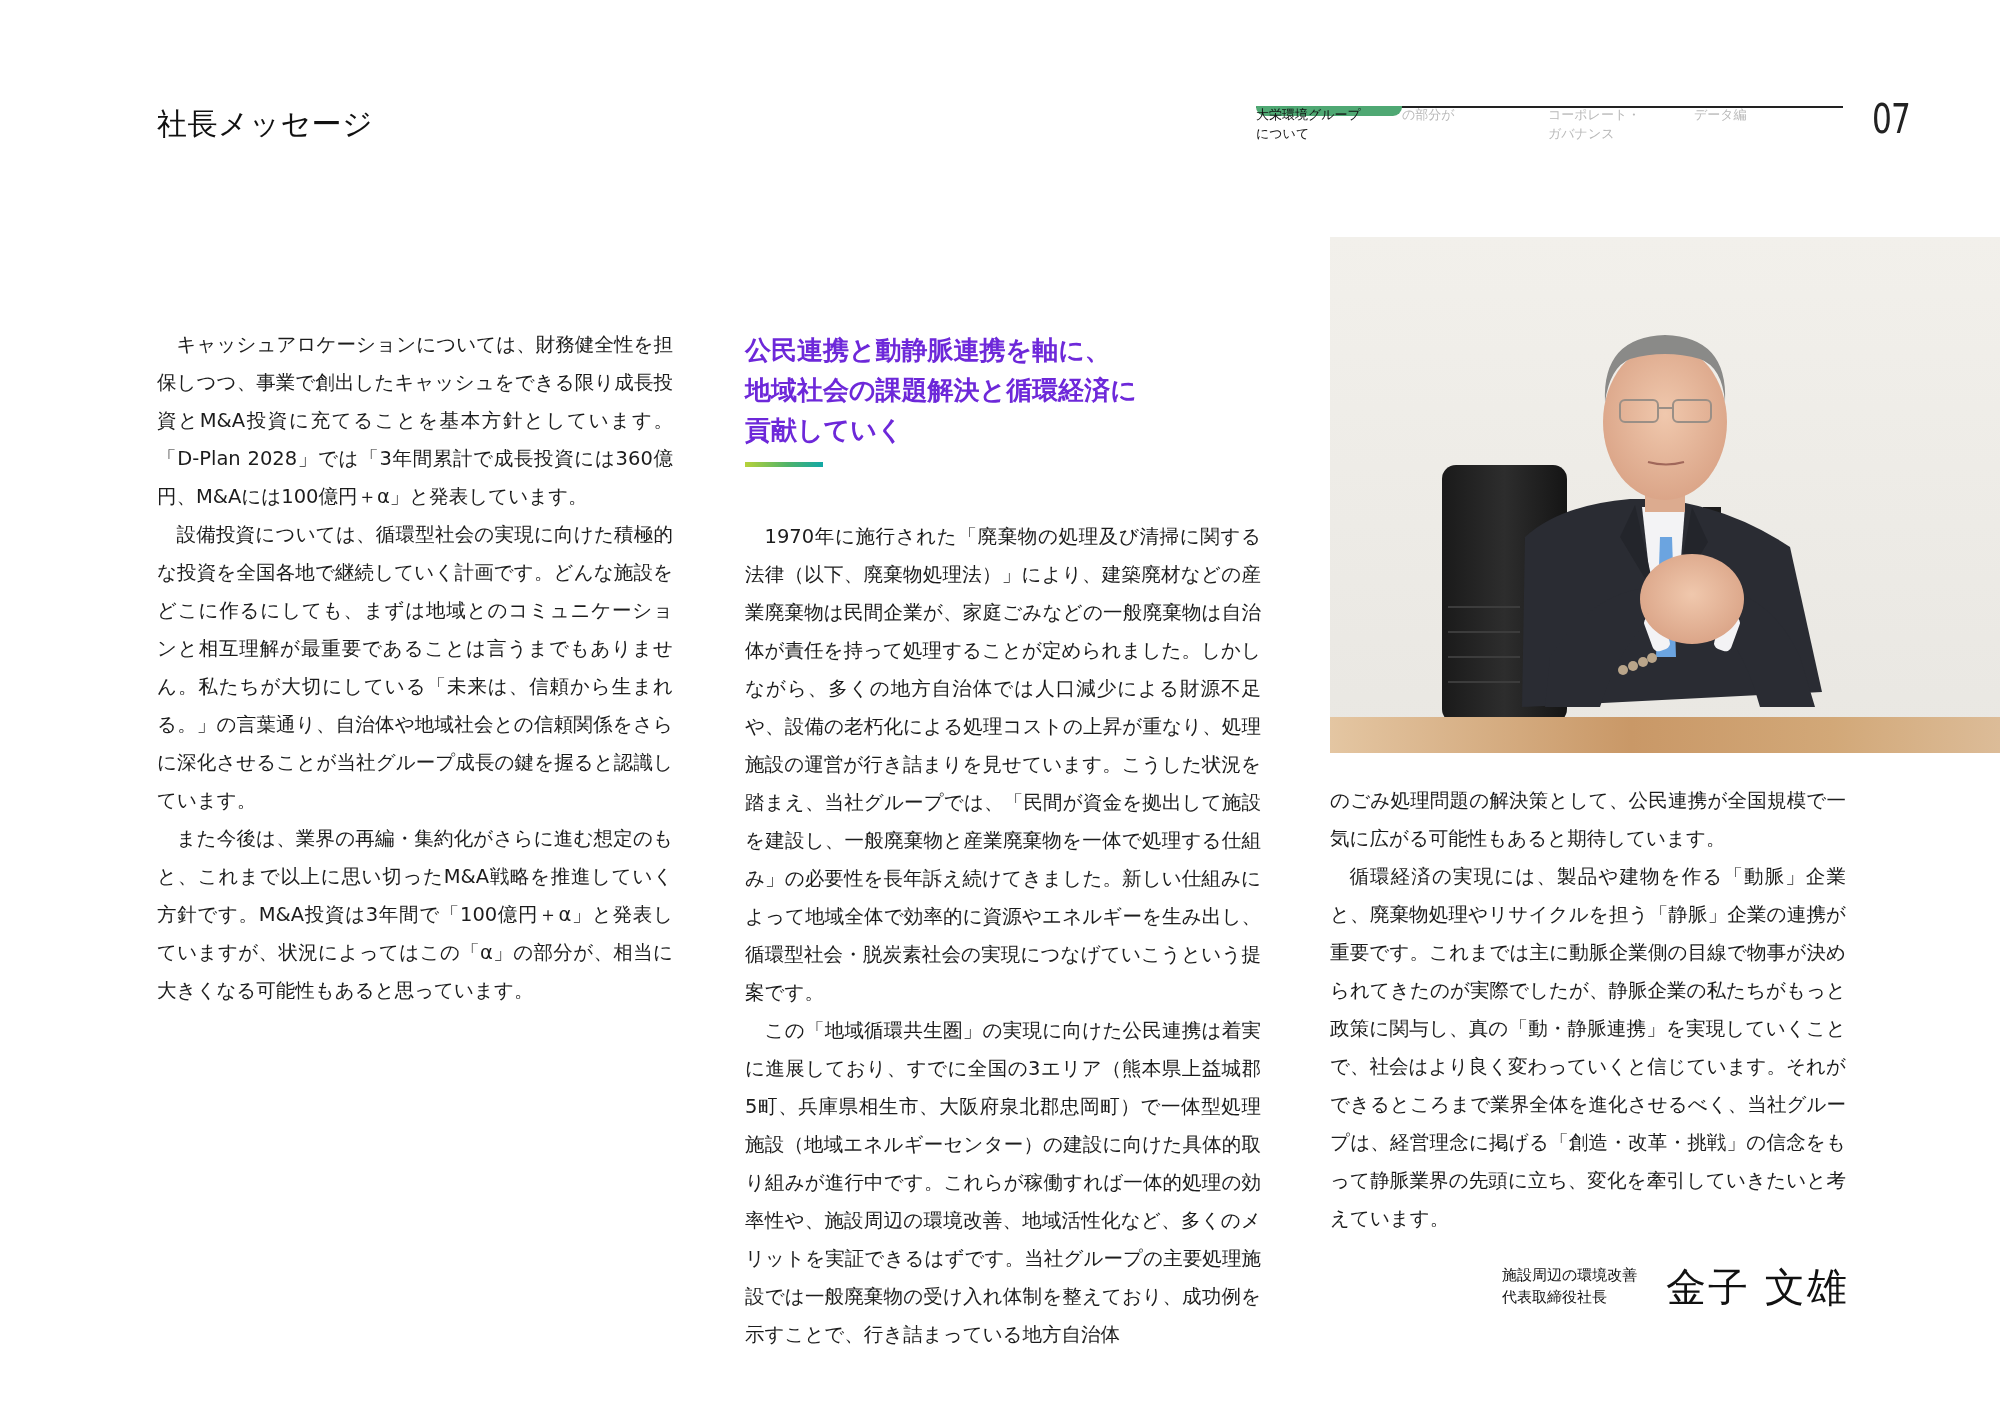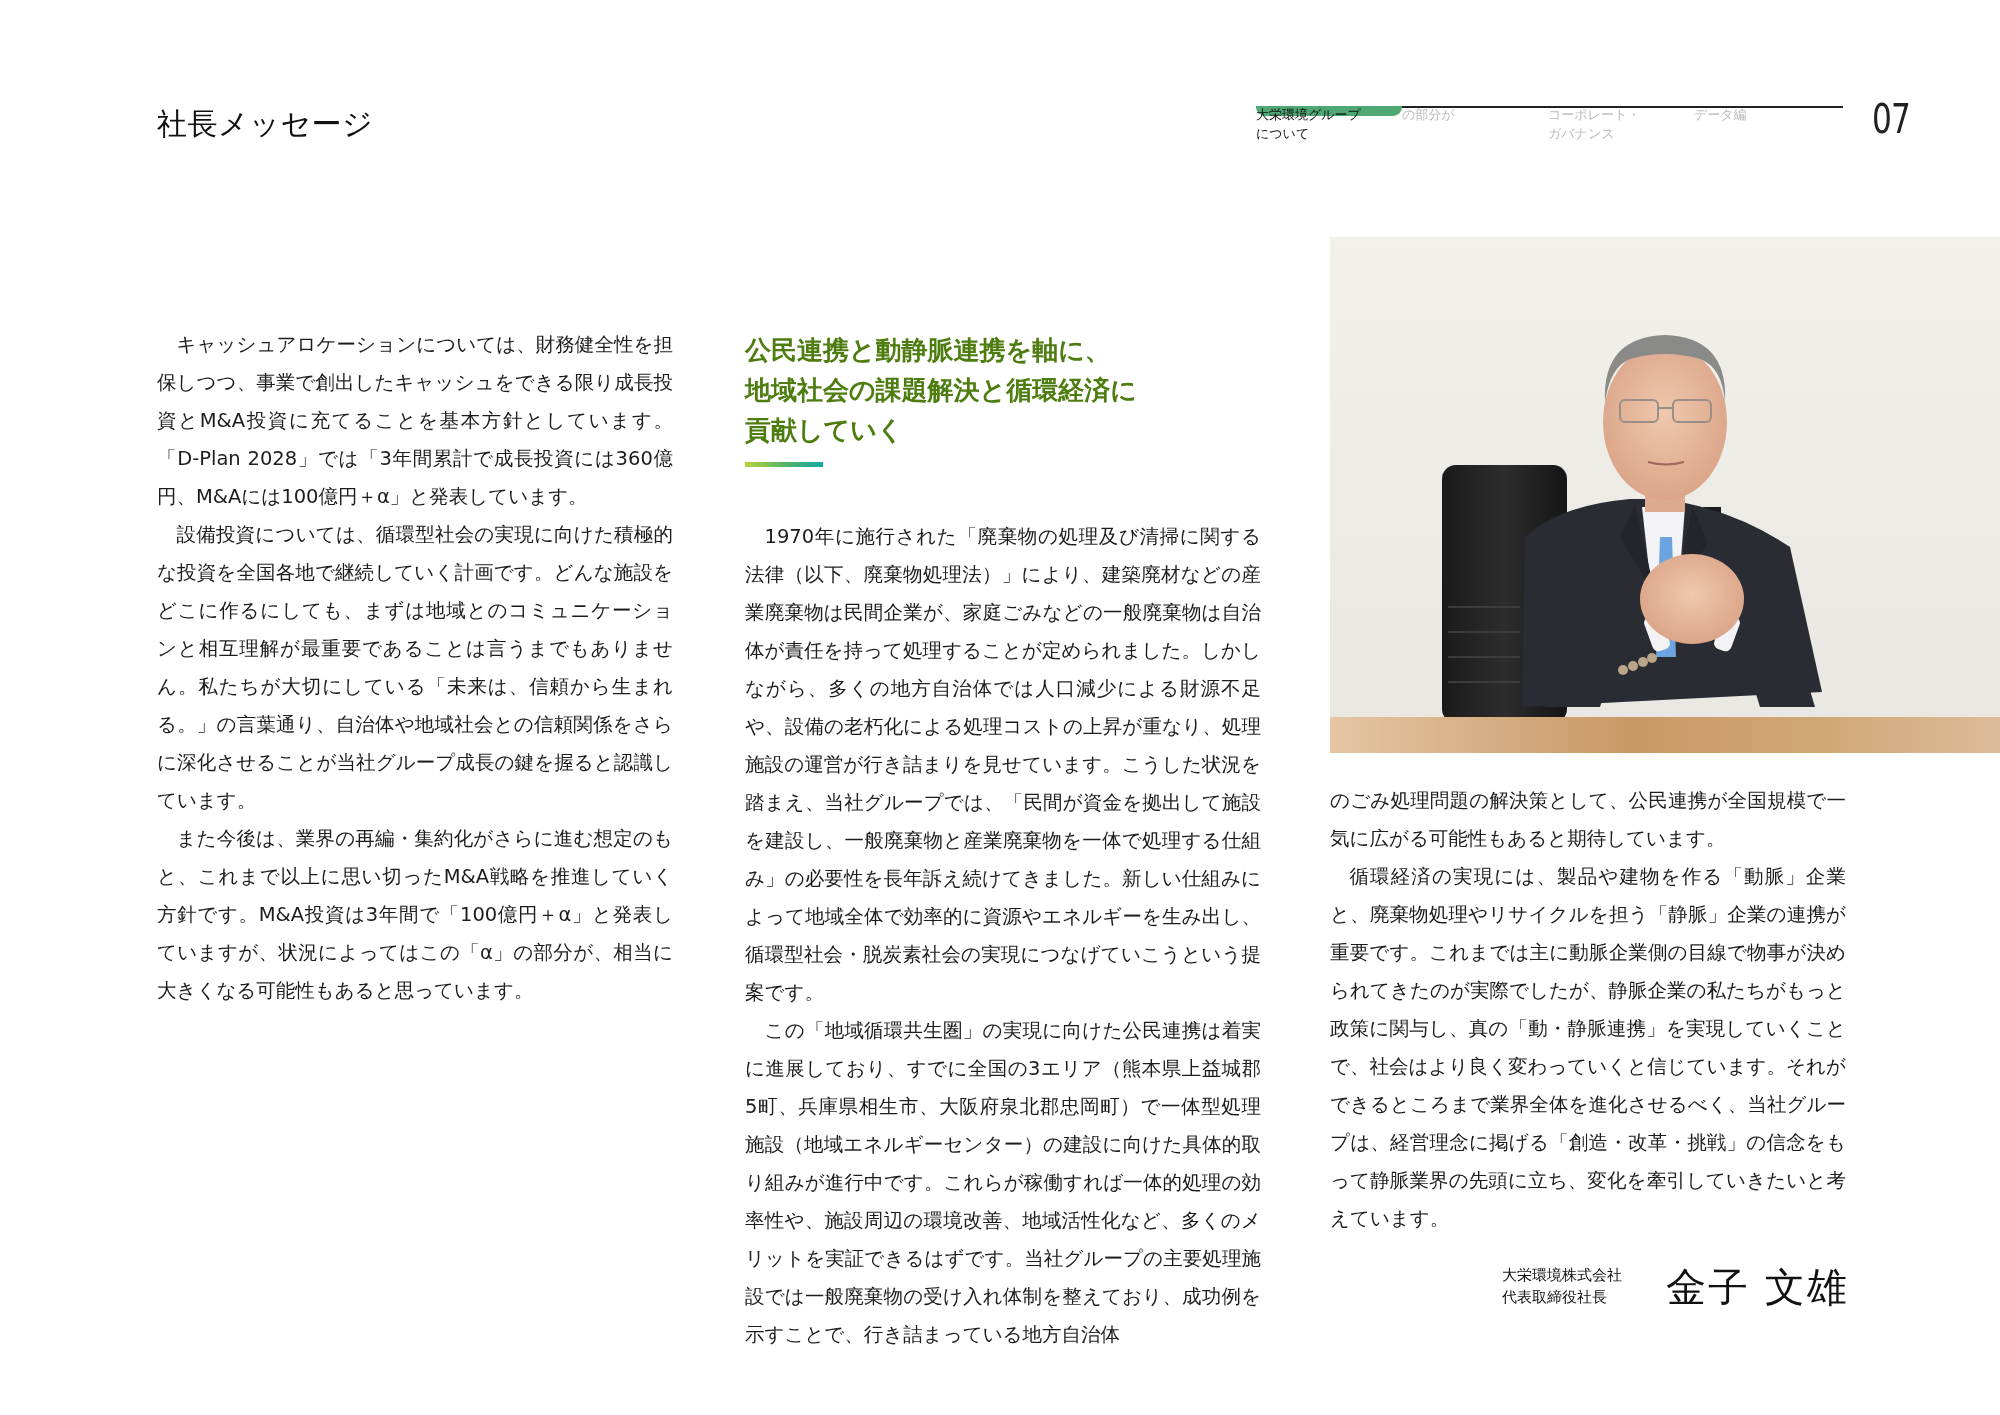--- a/index.html
+++ b/index.html
@@ -17,21 +17,21 @@
   .page-num { position: absolute; left: 1872px; top: 96px; font-size: 40px; font-family: "DejaVu Sans", sans-serif; font-weight: normal; color: #222; letter-spacing: -1px; transform: scaleX(0.78); transform-origin: left top; }
 
   
   .col { position: absolute; width: 516px; font-size: 19.5px; line-height: 38px; color: #1c1c1c; text-align: justify; }
   .col p { text-indent: 0; }
   .col p.indent { text-indent: 1em; }
   .col-left { left: 157px; top: 326px; }
   .col-mid-body { left: 745px; top: 478px; margin-top: 40px; }
   .col-right { left: 1330px; top: 782px; }
 
-  .subhead { position: absolute; left: 745px; top: 330px; width: 520px; font-size: 26px; line-height: 40px; font-weight: bold; color: #4d7c0f; }
+  .subhead { position: absolute; left: 745px; top: 330px; width: 520px; font-size: 26px; line-height: 40px; font-weight: bold; color: #6d28d9; }
   .subhead-rule { position: absolute; left: 745px; top: 462px; width: 78px; height: 5px; background: linear-gradient(90deg, #b7d23a 0%, #4fb36a 55%, #12a8a6 100%); }
 
   
   .photo { position: absolute; left: 1330px; top: 237px; width: 670px; height: 516px; overflow: hidden; background: linear-gradient(180deg, #f1efea 0%, #ecebe6 100%); }
 
   
   .sig-company { position: absolute; left: 1502px; top: 1264px; font-size: 15px; line-height: 22px; color: #111; white-space: pre-line; }
   .sig-name { position: absolute; left: 1666px; top: 1260px; font-size: 40px; color: #111; letter-spacing: 2px; }
 </style>
 </head>
@@ -140,15 +140,15 @@
 
     <rect x="0" y="480" width="670" height="36" fill="url(#desk)"></rect>
   </svg>
 </div>
 
 <div class="col col-right">
   <p>のごみ処理問題の解決策として、公民連携が全国規模で一気に広がる可能性もあると期待しています。</p>
   <p class="indent">循環経済の実現には、製品や建物を作る「動脈」企業と、廃棄物処理やリサイクルを担う「静脈」企業の連携が重要です。これまでは主に動脈企業側の目線で物事が決められてきたのが実際でしたが、静脈企業の私たちがもっと政策に関与し、真の「動・静脈連携」を実現していくことで、社会はより良く変わっていくと信じています。それができるところまで業界全体を進化させるべく、当社グループは、経営理念に掲げる「創造・改革・挑戦」の信念をもって静脈業界の先頭に立ち、変化を牽引していきたいと考えています。</p>
 </div>
 
-<div class="sig-company">大栄環境株式会社
+<div class="sig-company">施設周辺の環境改善
 代表取締役社長</div>
 <div class="sig-name">金子 文雄</div>
 
 </body></html>

